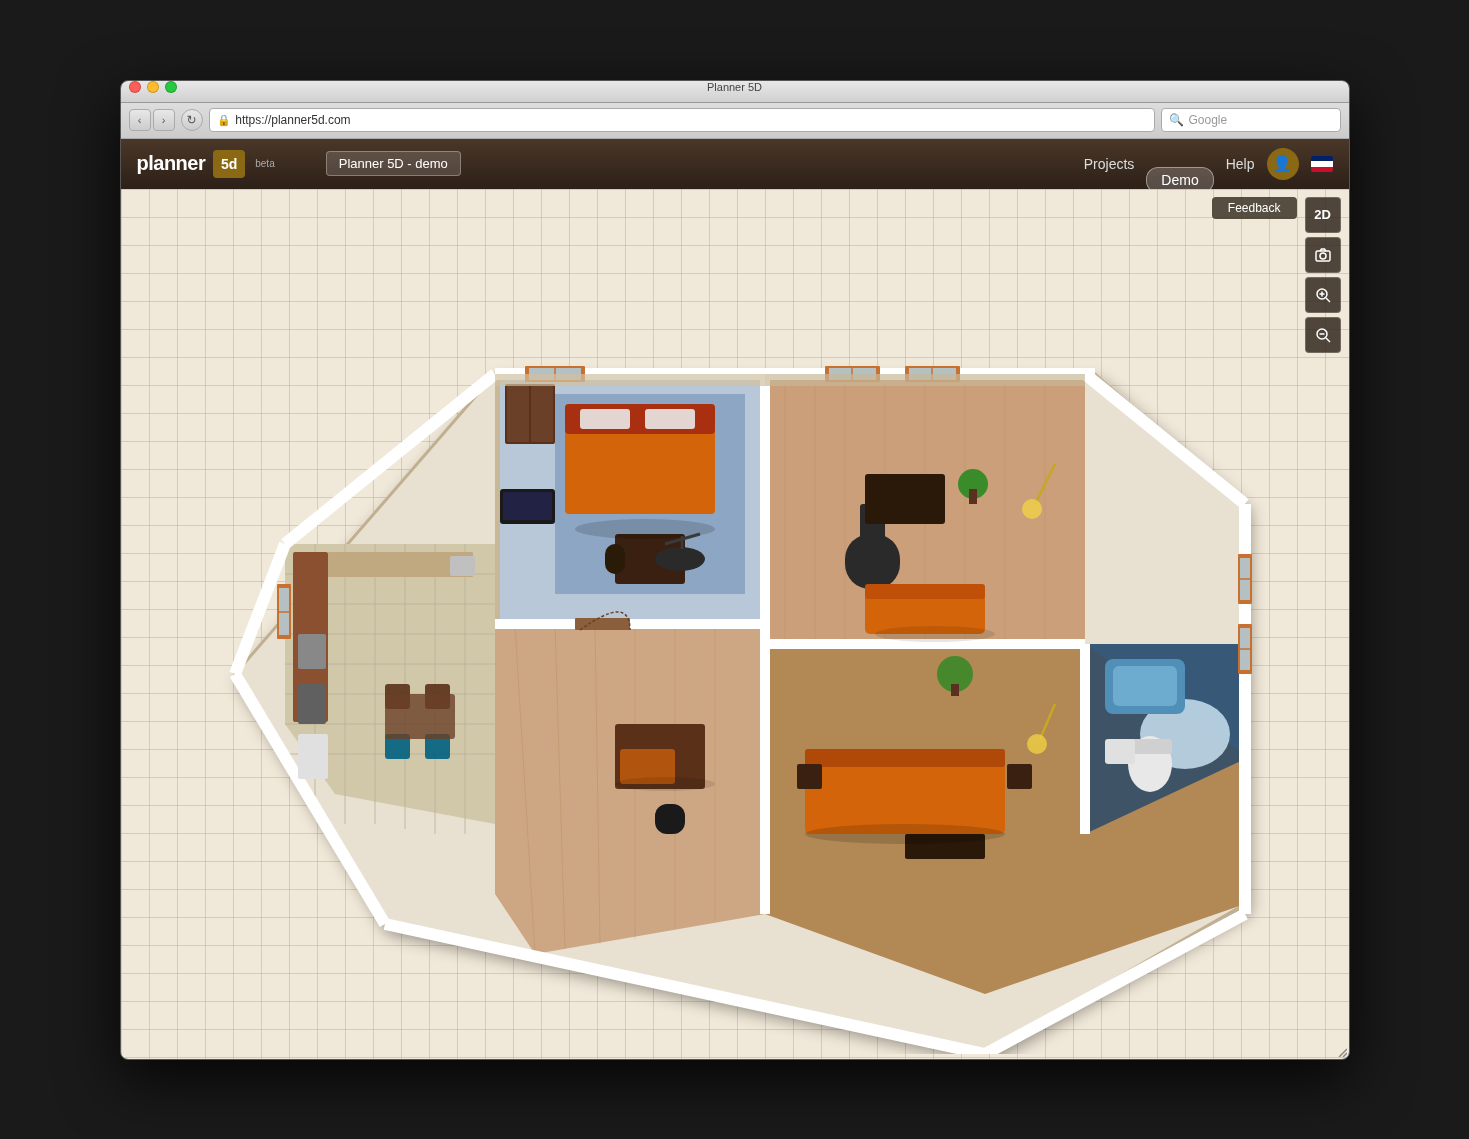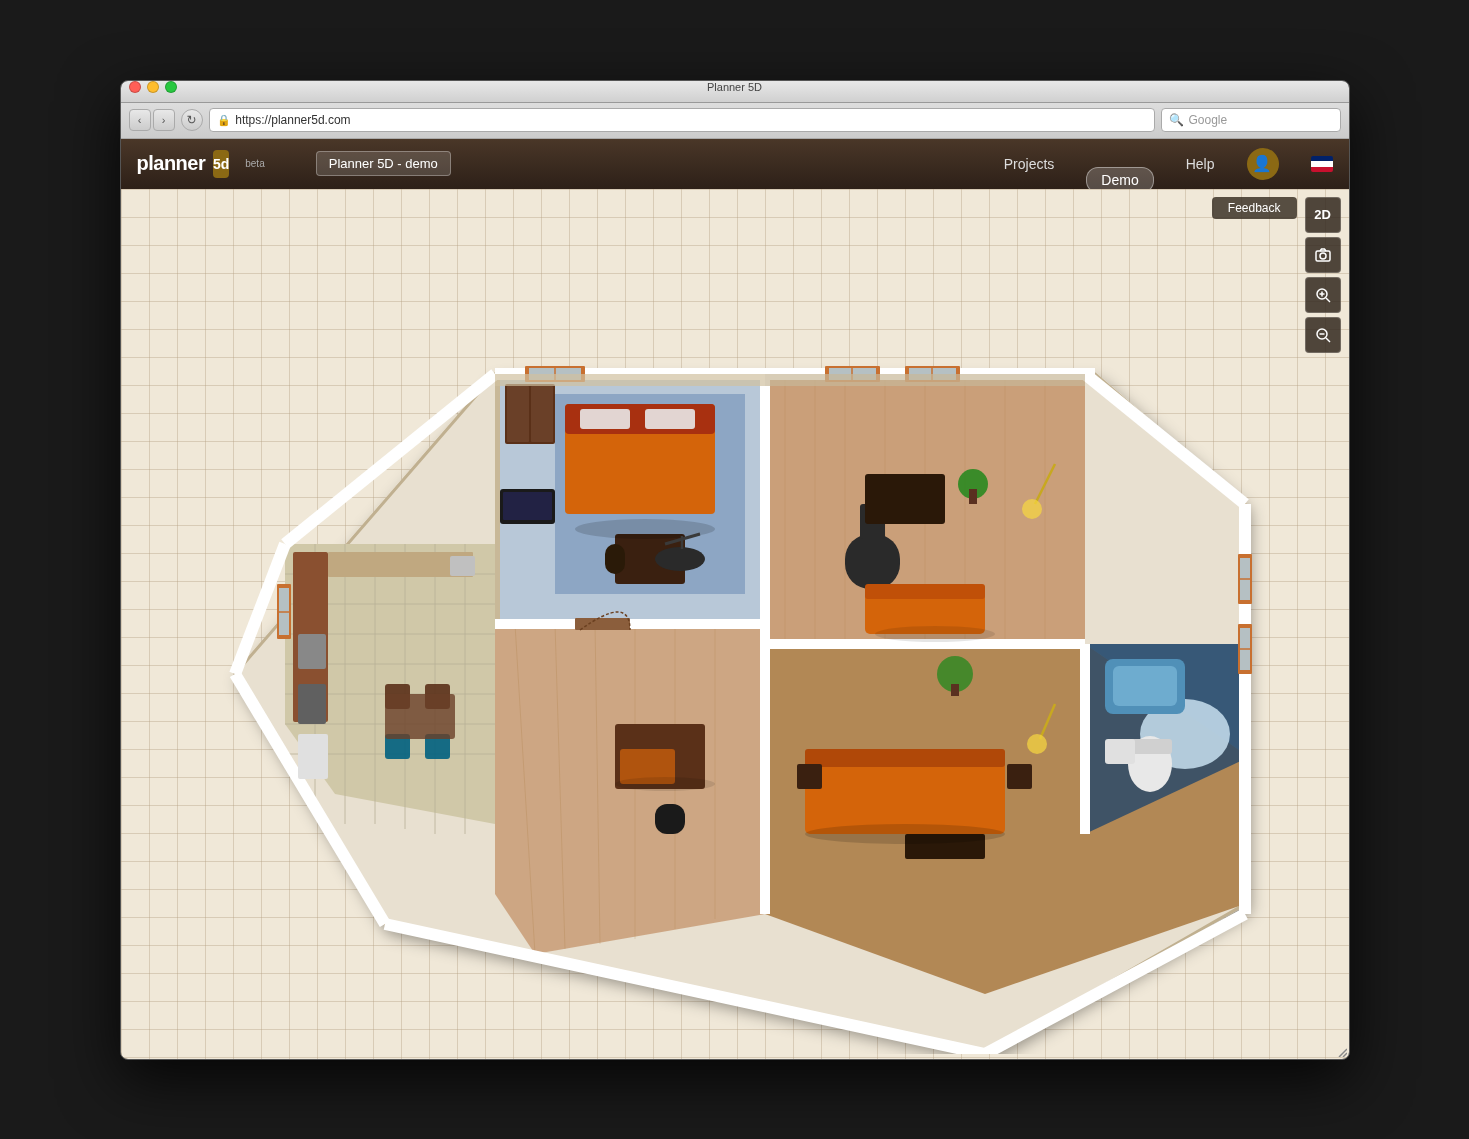--- a/index.html
+++ b/index.html
@@ -144,51 +144,51 @@
       gap: 8px;
       margin-right: 20px;
     }
     .logo-text {
       font-size: 20px;
       font-weight: bold;
       color: white;
       letter-spacing: -0.5px;
     }
     .logo-box {
-      width: 16px;
+      width: 32px;
       height: 28px;
       background: #8B6914;
       border-radius: 4px;
       display: flex;
       align-items: center;
       justify-content: center;
       font-size: 14px;
       color: white;
       font-weight: bold;
     }
     .beta-badge {
       font-size: 10px;
       color: #aaa;
-      margin-left: 8px;
+      margin-left: 2px;
     }
     .project-name-btn {
       background: rgba(255,255,255,0.15);
       border: 1px solid rgba(255,255,255,0.3);
       border-radius: 4px;
       padding: 4px 12px;
       color: white;
       font-size: 13px;
       cursor: pointer;
       margin-left: 31px;
     }
     .nav-spacer { flex: 1; }
     .nav-links {
       display: flex;
       align-items: center;
-      gap: 32px;
+      gap: 12px;
     }
     .nav-link {
       color: #ddd;
       font-size: 14px;
       cursor: pointer;
       text-decoration: none;
     }
     .nav-link-active {
       background: rgba(255,255,255,0.2);
       border: 1px solid rgba(255,255,255,0.4);

